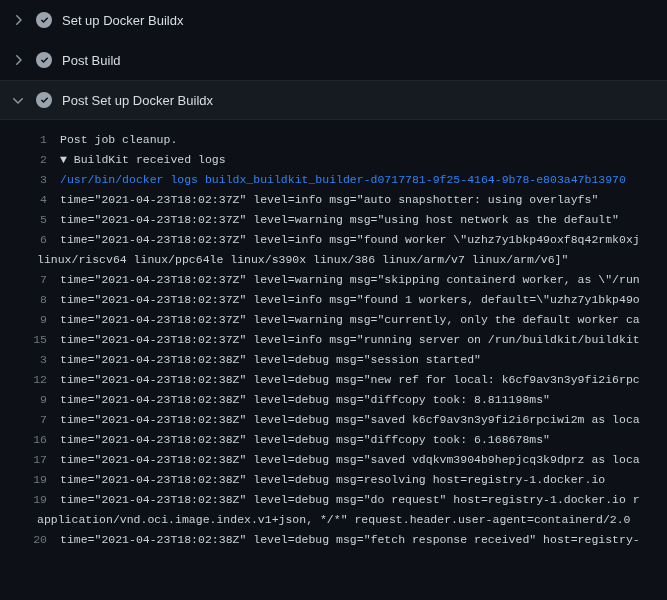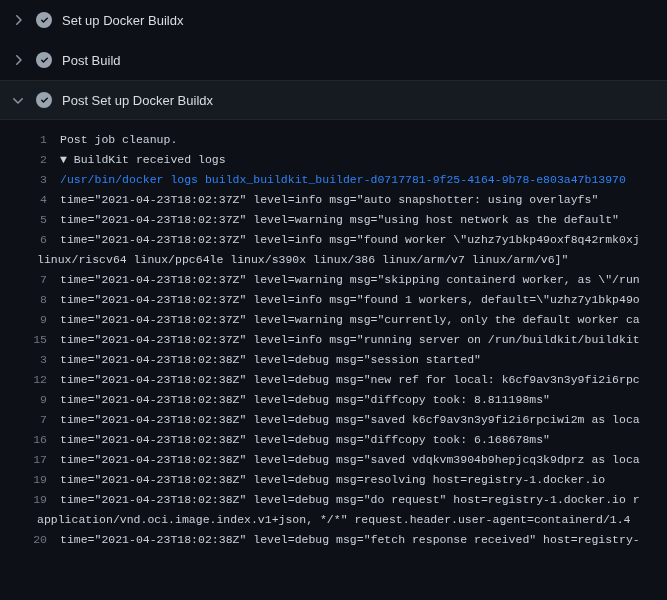--- a/index.html
+++ b/index.html
@@ -114,17 +114,17 @@
       <div class="log-row normal"><span class="ln">9</span><span class="lt">time="2021-04-23T18:02:37Z" level=warning msg="currently, only the default worker ca</span></div>
       <div class="log-row normal"><span class="ln">15</span><span class="lt">time="2021-04-23T18:02:37Z" level=info msg="running server on /run/buildkit/buildkit</span></div>
       <div class="log-row normal"><span class="ln">3</span><span class="lt">time="2021-04-23T18:02:38Z" level=debug msg="session started"</span></div>
       <div class="log-row normal"><span class="ln">12</span><span class="lt">time="2021-04-23T18:02:38Z" level=debug msg="new ref for local: k6cf9av3n3y9fi2i6rpc</span></div>
       <div class="log-row normal"><span class="ln">9</span><span class="lt">time="2021-04-23T18:02:38Z" level=debug msg="diffcopy took: 8.811198ms"</span></div>
       <div class="log-row normal"><span class="ln">7</span><span class="lt">time="2021-04-23T18:02:38Z" level=debug msg="saved k6cf9av3n3y9fi2i6rpciwi2m as loca</span></div>
       <div class="log-row normal"><span class="ln">16</span><span class="lt">time="2021-04-23T18:02:38Z" level=debug msg="diffcopy took: 6.168678ms"</span></div>
       <div class="log-row normal"><span class="ln">17</span><span class="lt">time="2021-04-23T18:02:38Z" level=debug msg="saved vdqkvm3904b9hepjcq3k9dprz as loca</span></div>
       <div class="log-row normal"><span class="ln">19</span><span class="lt">time="2021-04-23T18:02:38Z" level=debug msg=resolving host=registry-1.docker.io</span></div>
       <div class="log-row normal"><span class="ln">19</span><span class="lt">time="2021-04-23T18:02:38Z" level=debug msg="do request" host=registry-1.docker.io r</span></div>
-      <div class="log-row continuation"><span class="lt">application/vnd.oci.image.index.v1+json, */*" request.header.user-agent=containerd/1.4</span></div>
+      <div class="log-row continuation"><span class="lt">application/vnd.oci.image.index.v1+json, */*" request.header.user-agent=containerd/2.0</span></div>
       <div class="log-row normal"><span class="ln">20</span><span class="lt">time="2021-04-23T18:02:38Z" level=debug msg="fetch response received" host=registry-</span></div>
     </div>
 
 </div>
 
 </body></html>

